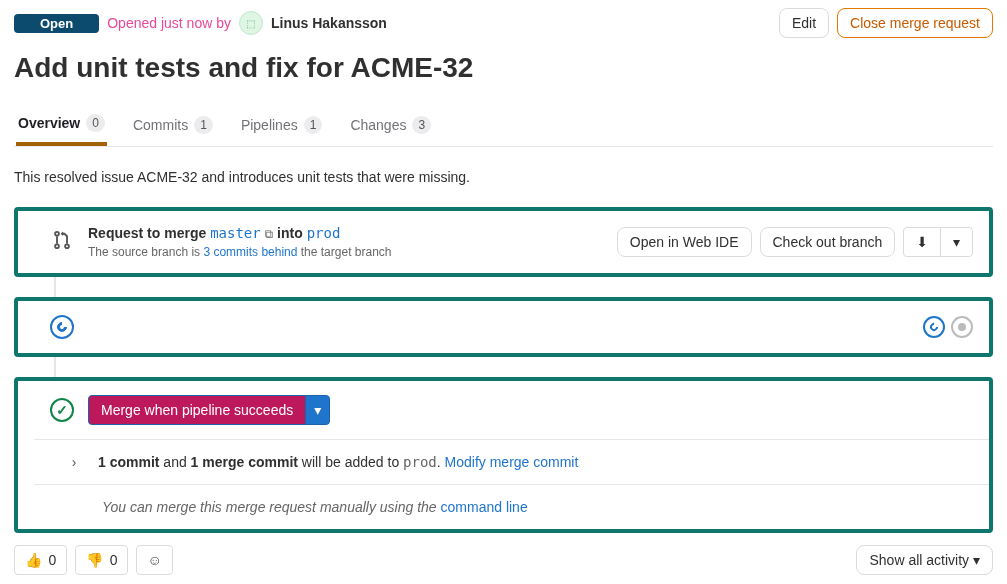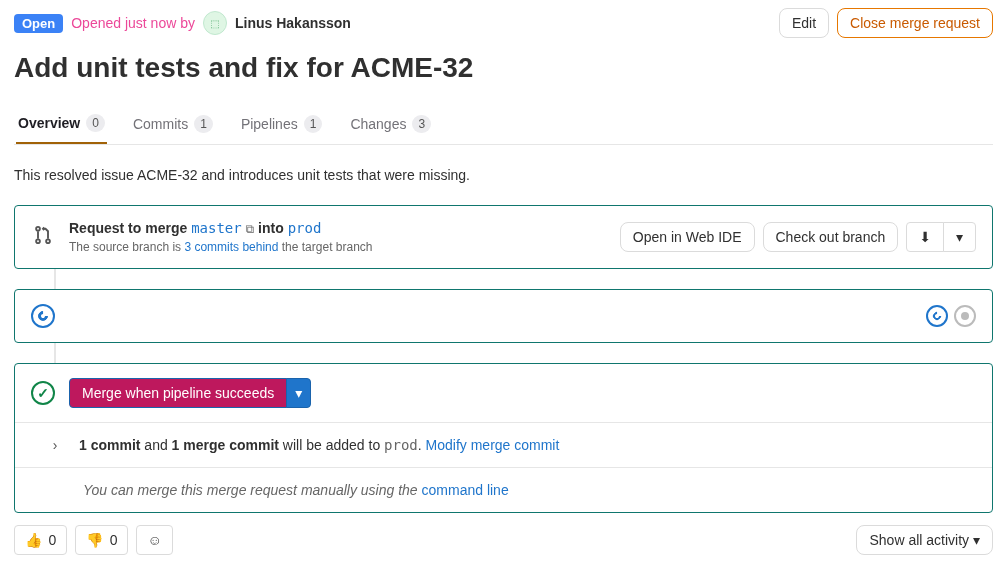--- a/index.html
+++ b/index.html
@@ -1,31 +1,31 @@
 <!DOCTYPE html>
 <html><head>
 <meta charset="utf-8">
 <style>
 * { box-sizing: border-box; margin: 0; padding: 0; }
 body { font-family: -apple-system, BlinkMacSystemFont, "Segoe UI", Helvetica, Arial, sans-serif; color: #303030; font-size: 14px; background: #fff; padding: 8px 14px; }
 .top-row { display: flex; align-items: center; justify-content: space-between; margin-bottom: 12px; }
 .top-left { display: flex; align-items: center; gap: 8px; }
-.badge-open { background: #3b82f6; color: #fff; padding: 2px 8px; border-radius: 4px; font-weight: 600; font-size: 13px; }
+.badge-open { background: #0c4a6e; color: #fff; padding: 2px 26px; border-radius: 4px; font-weight: 600; font-size: 13px; }
 .avatar { width: 24px; height: 24px; border-radius: 50%; background: #dff6e4; display: inline-flex; align-items: center; justify-content: center; font-size: 10px; color: #5fb37a; border: 1px solid #c1e8cf; }
 .author { font-weight: 600; }
 .top-right { display: flex; gap: 8px; }
 .btn { background: #fff; border: 1px solid #dbdbdb; border-radius: 8px; padding: 6px 12px; cursor: pointer; font-size: 14px; color: #303030; }
 .btn-warn { border-color: #e67700; color: #c95a00; }
 .title { font-size: 28px; font-weight: 700; margin: 14px 0 20px; }
 .tabs { display: flex; gap: 24px; border-bottom: 1px solid #e6e6e6; padding: 0 2px; }
 .tab { display: flex; align-items: center; gap: 6px; padding: 10px 2px; cursor: pointer; color: #737278; font-size: 14px; }
-.tab.active { color: #1f1e24; font-weight: 600; border-bottom: 2px solid #a16207; }
+.tab.active { color: #1f1e24; font-weight: 600; border-bottom: 4px solid #a16207; }
 .count-badge { background: #ececef; border-radius: 10px; min-width: 18px; height: 18px; display: inline-flex; align-items: center; justify-content: center; font-size: 12px; color: #555; padding: 0 6px; font-weight: 400; }
 .desc { margin: 22px 0; color: #303030; }
-.panel { border: 1px solid #0f766e; border-radius: 4px; }
+.panel { border: 4px solid #0f766e; border-radius: 4px; padding-left: 16px; }
 .panel-section { border-bottom: 1px solid #e6e6e6; padding: 14px 16px; display: flex; align-items: center; gap: 14px; }
 .panel-section:last-child { border-bottom: none; }
 .panel-section.indent { padding-left: 68px; }
 .gray { color: #ec4899; }
 .link { color: #1f75cb; cursor: pointer; }
 .code { font-family: "SFMono-Regular", Menlo, monospace; color: #1f75cb; }
 .code-gray { font-family: "SFMono-Regular", Menlo, monospace; color: #666; }
 .subtext { color: #666; margin-top: 4px; font-size: 12px; }
 .row-right { margin-left: auto; display: flex; gap: 8px; align-items: center; }
 .merge-icon { font-size: 18px; color: #555; width: 24px; text-align: center; }

